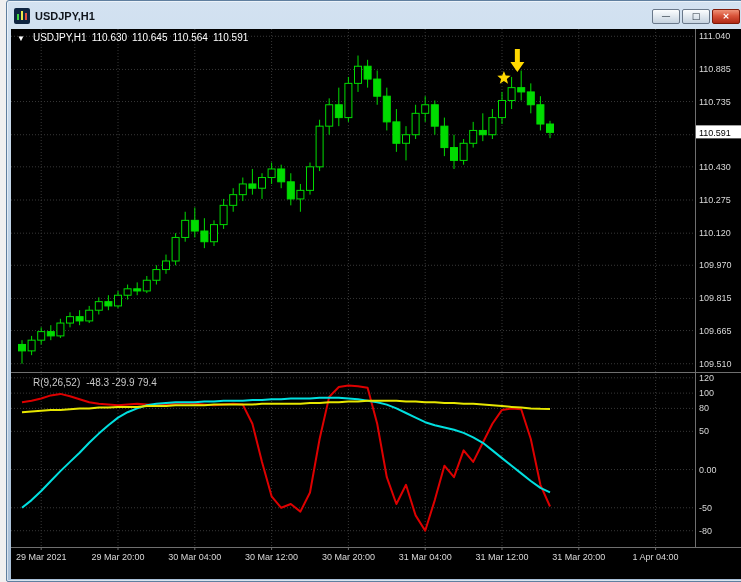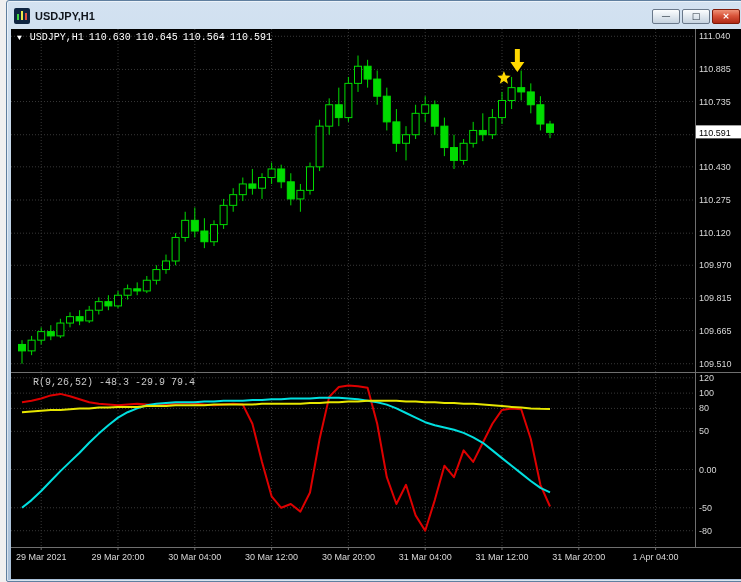--- a/index.html
+++ b/index.html
@@ -22,21 +22,21 @@
     font-family:"DejaVu Sans",sans-serif;font-size:9px;line-height:12px;
     text-align:center;color:#24303c;cursor:pointer;user-select:none;
   }
   .wbtn.close{
     background:linear-gradient(180deg,#ef9277 0%,#d9543a 45%,#b02a16 100%);
     color:#fff;border-color:#7e1a09;font-weight:bold;
   }
   .client{position:absolute;left:4px;top:28px;width:733px;height:550px;background:#000;}
   #chart-svg{display:block;}
   svg text{font-family:"Liberation Sans",sans-serif;}
-  .overlay{position:absolute;font-size:10px;white-space:nowrap;pointer-events:none;font-family:Liberation Mono, monospace;}
+  .overlay{position:absolute;font-size:10px;white-space:nowrap;pointer-events:none;}
   .ohlc{left:6px;top:3px;color:#ffffff;}
   .ohlc .dd{font-size:8px;margin-right:3px;}
   .ohlc span+span{margin-left:5px;}
   .indlabel{left:22px;top:348px;color:#c9c9c9;}
   .indlabel span+span{margin-left:6px;}
 </style>
 </head>
 <body>
 
 <div class="window">

